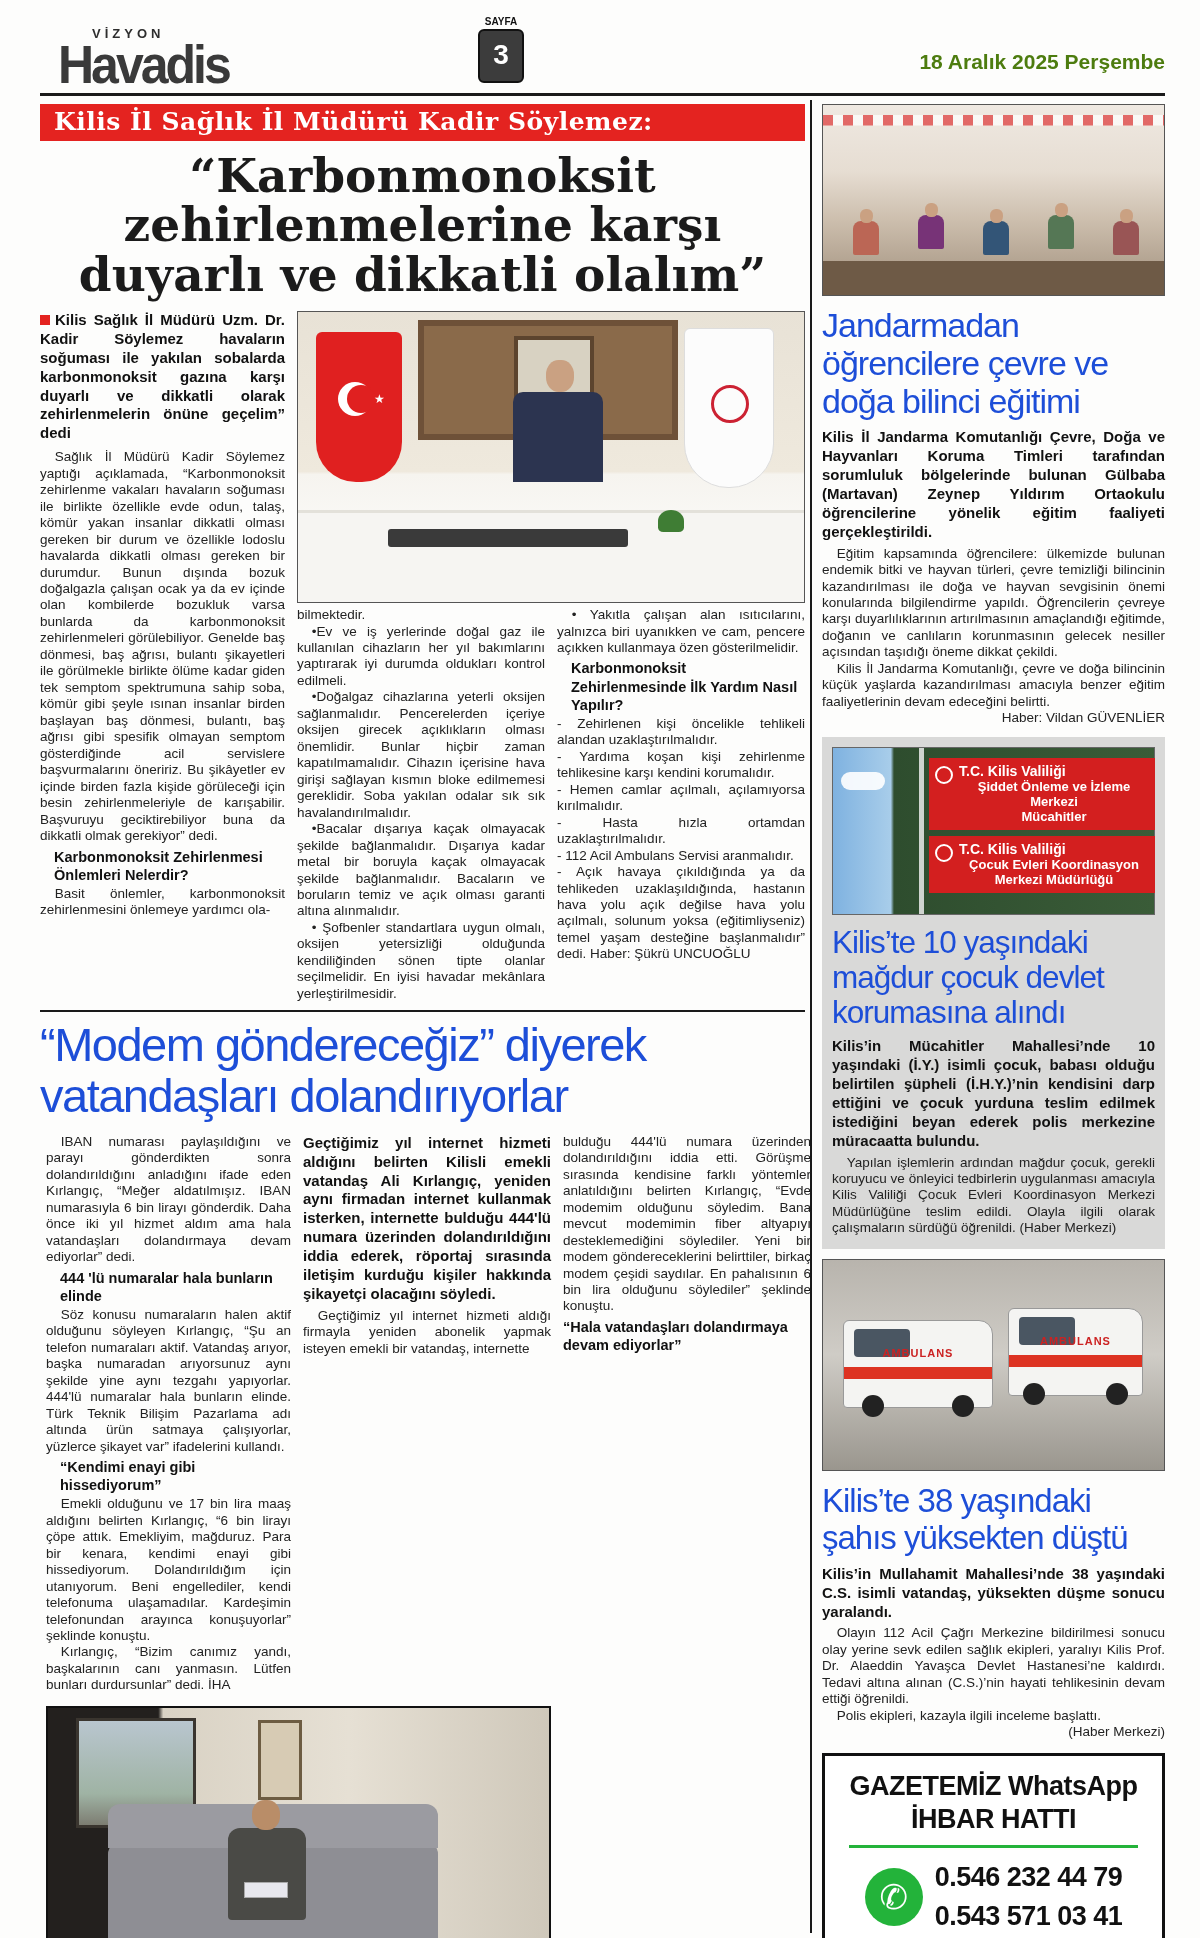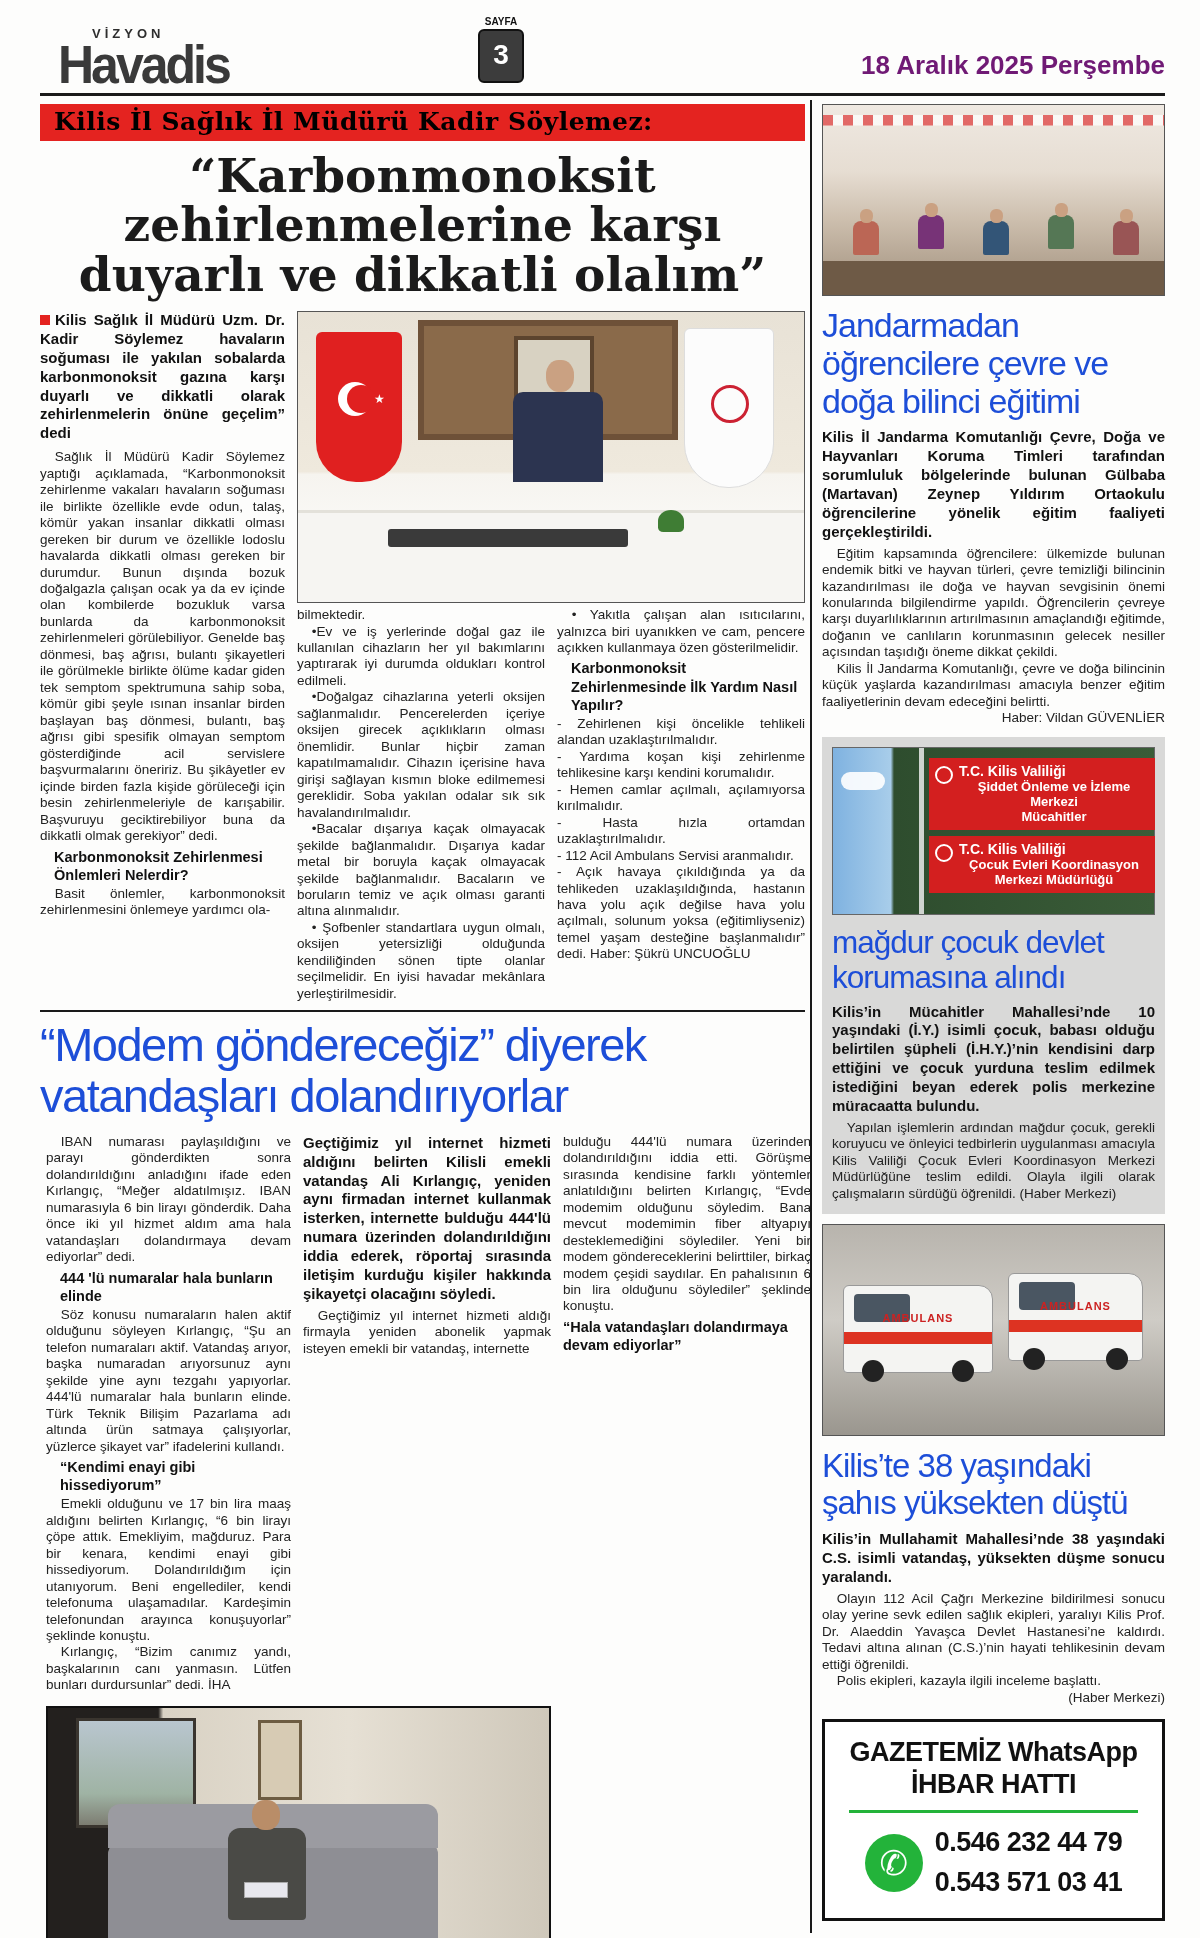--- a/index.html
+++ b/index.html
@@ -7,34 +7,34 @@
   .page { position:relative; width:1200px; height:1938px; background:#fdfdfc; margin:0 auto; overflow:hidden; color:#1d1d1d; }
 
   
   .header { position:absolute; left:40px; top:8px; width:1125px; height:88px; border-bottom:3px solid #1a1a1a; }
   .brand { position:absolute; left:18px; top:18px; }
   .brand-top { font-size:13px; font-weight:bold; letter-spacing:4px; color:#2e2e2e; margin-left:34px; }
   .brand-main { font-size:50px; font-weight:bold; letter-spacing:-3px; color:#3a3a3a; line-height:0.9; transform:scaleY(1.08); transform-origin:top left; }
   .page-badge { position:absolute; left:438px; top:8px; width:46px; text-align:center; }
   .page-badge .lbl { font-size:10px; font-weight:bold; color:#111; }
   .page-badge .num { margin-top:2px; background:#3c3c3c; color:#fff; font-size:28px; font-weight:bold; border-radius:6px; border:2px solid #111; padding:8px 0 10px; }
-  .date { position:absolute; right:0; top:42px; font-size:26px; font-weight:bold; color:#701a75; }
+  .date { position:absolute; right:0; top:42px; font-size:21px; font-weight:bold; color:#4d7c0f; }
 
   
   .v-divider { position:absolute; left:810px; top:100px; width:2px; height:1833px; background:#1a1a1a; }
   .left-region { position:absolute; left:40px; top:104px; width:765px; }
   .right-region { position:absolute; left:822px; top:104px; width:343px; }
 
   
   .body-text { font-size:13.5px; line-height:1.22; text-align:justify; color:#222; }
   .body-text.indent { text-indent:1.1em; }
   .bold-intro { font-size:15px; line-height:1.26; font-weight:bold; text-align:justify; color:#111; }
   .subhead { font-size:14.5px; font-weight:bold; line-height:1.25; color:#111; margin:3px 0 2px 14px; }
   .byline-right { text-align:right; font-size:13.5px; color:#222; }
-  .kicker-bar { background:#e42320; color:#000000; font-family:"DejaVu Serif", serif; font-weight:bold; font-size:25px; text-align:left; padding:3px 14px 5px; letter-spacing:0.5px; }
+  .kicker-bar { background:#e42320; color:#ffffff; font-family:"DejaVu Serif", serif; font-weight:bold; font-size:25px; text-align:left; padding:3px 14px 5px; letter-spacing:0.5px; }
   .headline-serif { font-family:"DejaVu Serif", serif; font-weight:bold; color:#1b1b1b; text-align:center; }
   .headline-sans { font-weight:normal; color:#1d4ed8; letter-spacing:-1px; }
   .hrule { border-top:2px solid #1a1a1a; margin:8px 0; }
 
   
   .main-headline { font-size:47px; line-height:1.05; margin:10px 0 12px; }
   .main-cols { display:flex; gap:12px; }
   .mcol1 { width:245px; flex:none; }
   .main-right { width:508px; flex:none; }
   .photo-frame { border:1px solid #555; overflow:hidden; position:relative; }
@@ -253,20 +253,21 @@
           <div class="l2">Mücahitler</div>
         </div>
         <div class="red-sign" style="top:88px;">
           <div class="emb"></div>
           <div class="l1">T.C. Kilis Valiliği</div>
           <div class="l2">Çocuk Evleri Koordinasyon</div>
           <div class="l2">Merkezi Müdürlüğü</div>
         </div>
       </div>
       <div class="headline-sans c10-headline">
+        <div>Kilis’te 10 yaşındaki</div>
         <div>mağdur çocuk devlet</div>
         <div>korumasına alındı</div>
       </div>
       <div class="bold-intro">Kilis’in Mücahitler Mahallesi’nde 10 yaşındaki (İ.Y.) isimli çocuk, babası olduğu belirtilen şüpheli (İ.H.Y.)’nin kendisini darp ettiğini ve çocuk yurduna teslim edilmek istediğini beyan ederek polis merkezine müracaatta bulundu.</div>
       <div class="body-text indent mt4">Yapılan işlemlerin ardından mağdur çocuk, gerekli koruyucu ve önleyici tedbirlerin uygulanması amacıyla Kilis Valiliği Çocuk Evleri Koordinasyon Merkezi Müdürlüğüne teslim edildi. Olayla ilgili olarak çalışmaların sürdüğü öğrenildi. (Haber Merkezi)</div>
     </div>
 
     <div>
       <div class="photo-frame ambulance-photo mt10">
         <div class="amb-van" style="left:20px; top:60px;">

